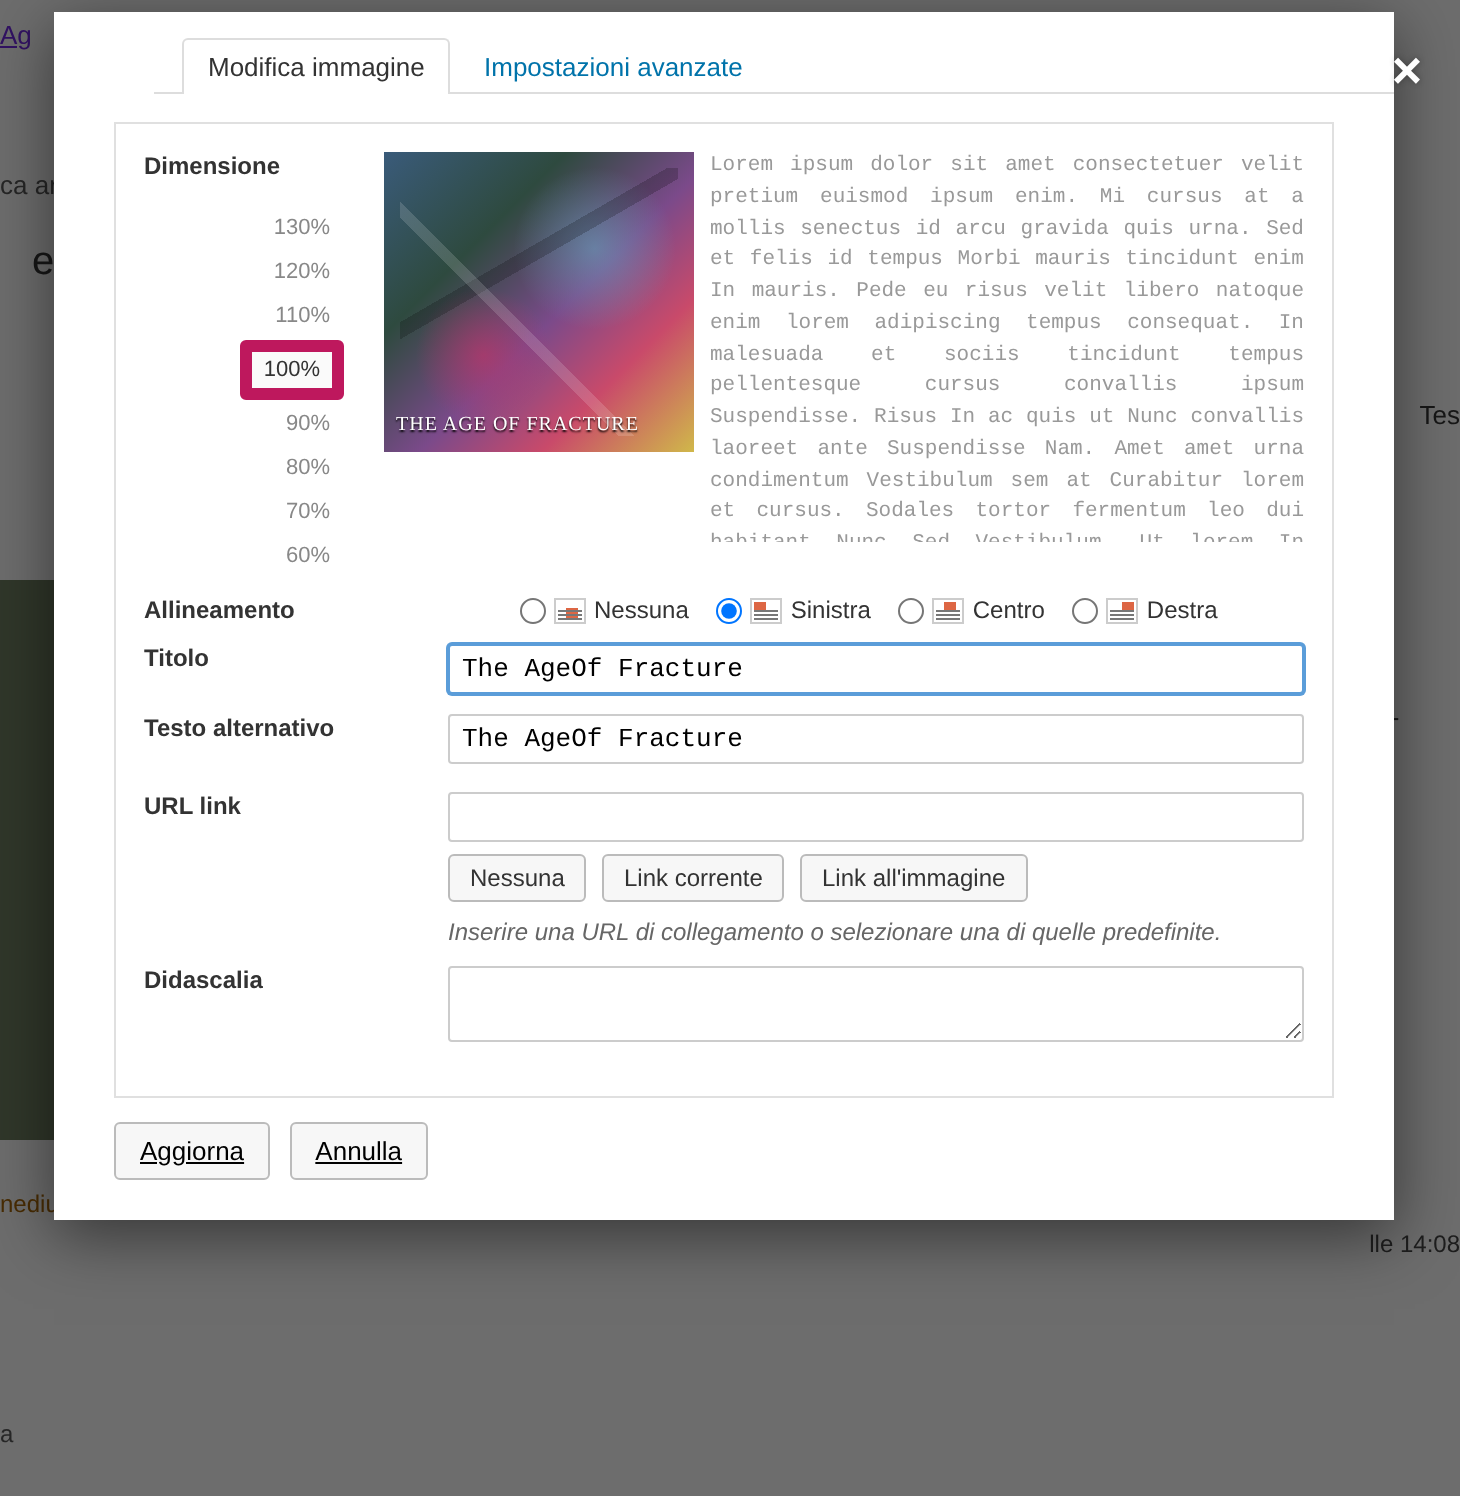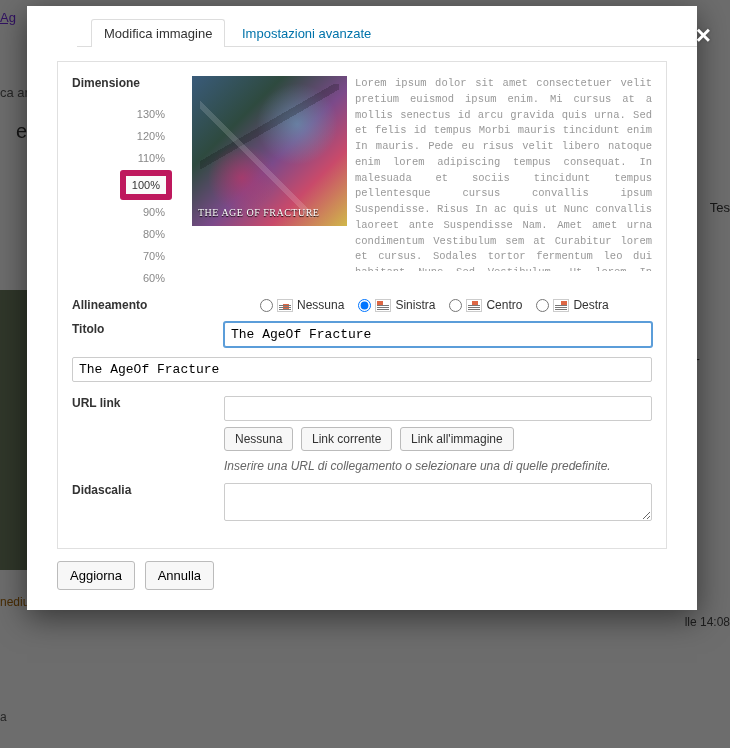--- a/index.html
+++ b/index.html
@@ -208,20 +208,21 @@
     margin: 12px 30px 18px 30px;
   }
   .btn {
     padding: 6px 12px;
     border: 1px solid #bbb;
     border-radius: 3px;
     background: #f7f7f7;
     font-size: 13px;
     cursor: pointer;
     margin-right: 6px;
+    text-decoration: underline;
   }
 </style>
 </head>
 <body>
 
 <div class="bg-page">
   <span class="bg-agg">Ag</span>
   <span class="bg-caart">ca art</span>
   <div class="bg-title">e c</div>
   <div class="bg-thumb"></div>
@@ -298,20 +299,21 @@
     </div>
 
     <div class="row">
       <div class="label-col">Titolo</div>
       <div class="field-col">
         <input type="text" class="fld focused" value="The AgeOf Fracture" style="">
       </div>
     </div>
 
     <div class="row">
+      <div class="label-col">Testo alternativo</div>
       <div class="field-col">
         <input type="text" class="fld" value="The AgeOf Fracture" style="">
       </div>
     </div>
 
     <div class="row" style="margin-top:14px;">
       <div class="label-col">URL link</div>
       <div class="field-col">
         <input type="text" class="fld" value="" style="">
         <div style="margin-top:6px;">

